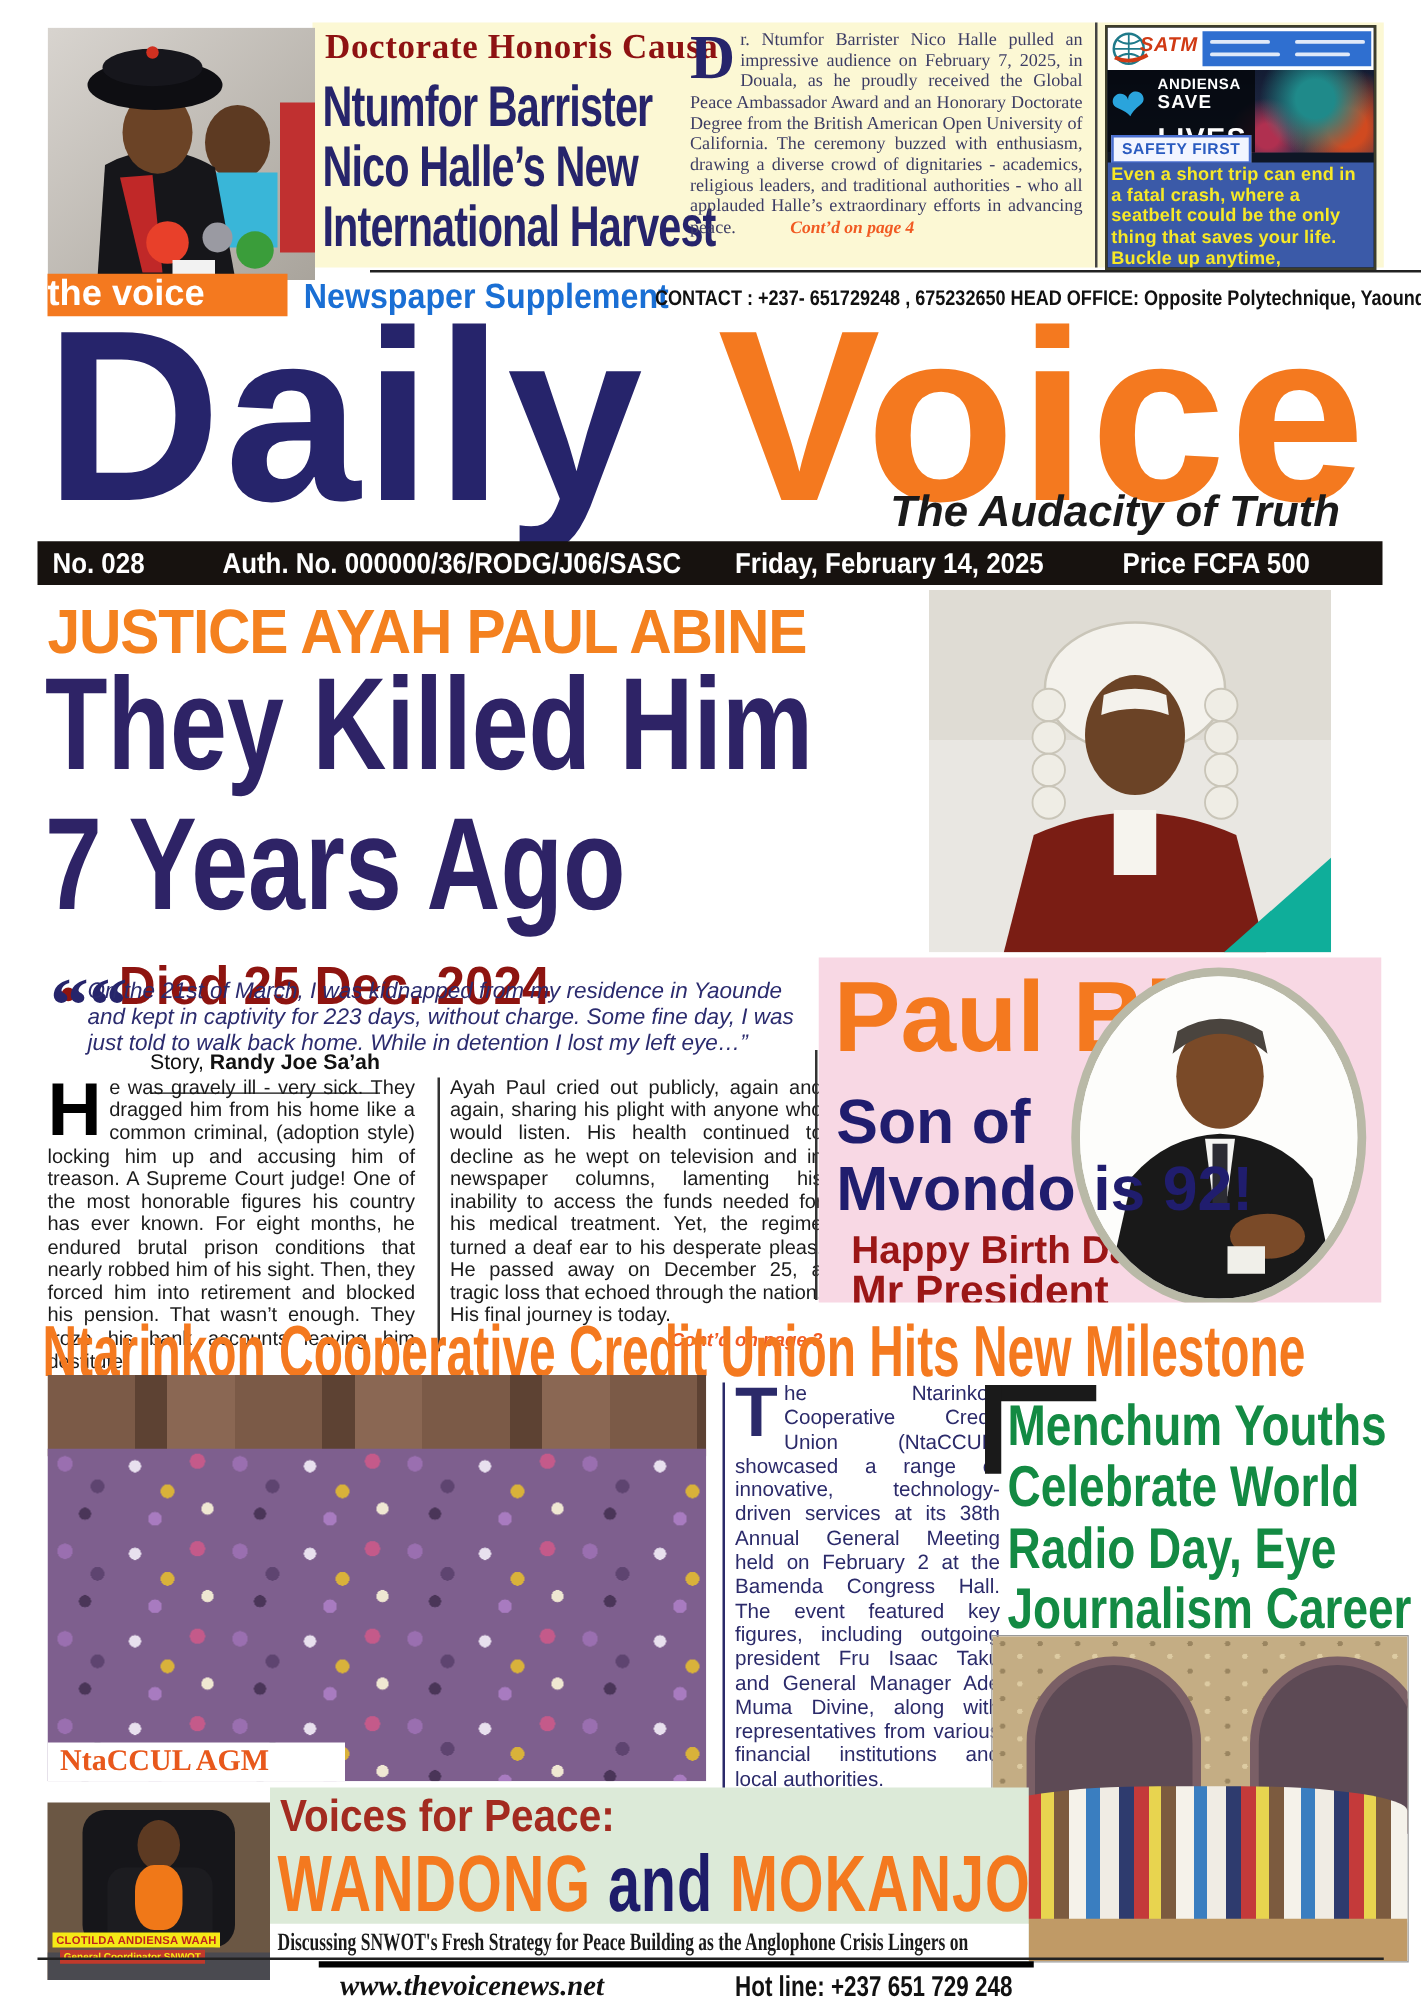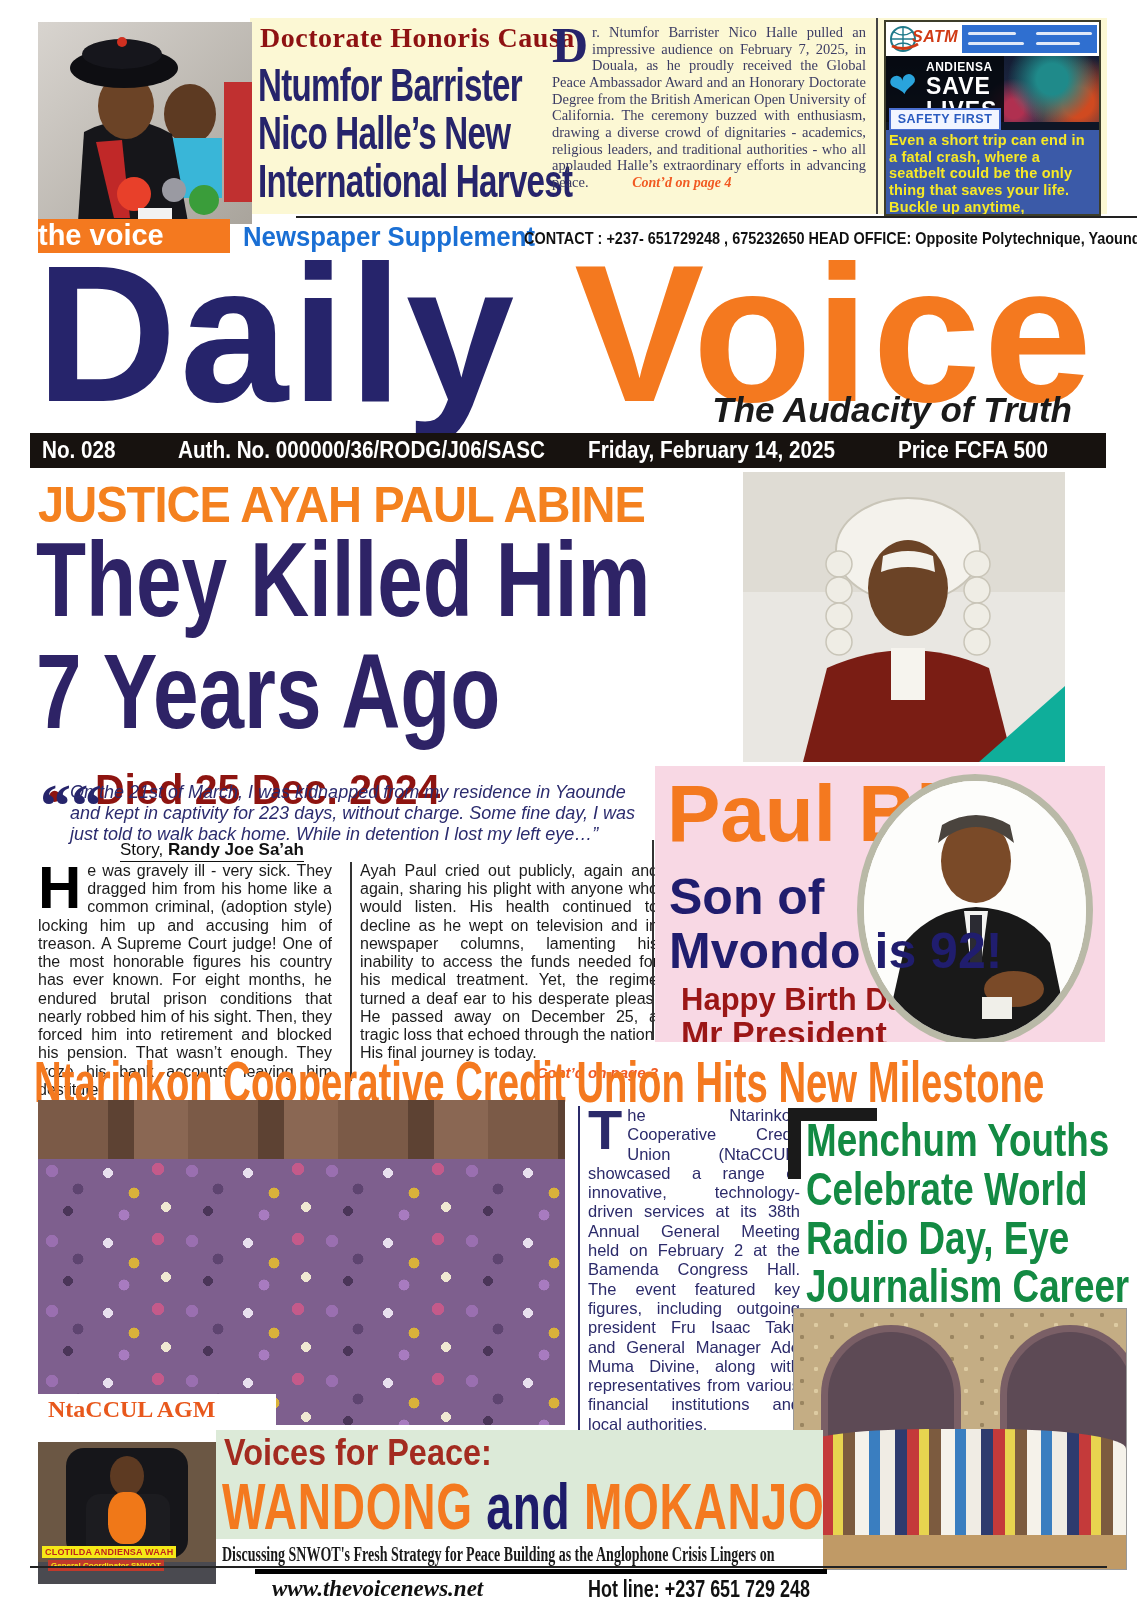--- a/index.html
+++ b/index.html
@@ -36,21 +36,21 @@
   .ad-photo{position:absolute;left:0;top:34px;width:100%;height:66px;
             background:radial-gradient(circle at 78% 35%,#1f8a8a 0 9%,transparent 26%),
                        radial-gradient(circle at 90% 70%,#d04a20 0 8%,transparent 24%),
                        radial-gradient(circle at 60% 80%,#b03050 0 7%,transparent 22%),
                        linear-gradient(#131c33,#27304d);}
   .slogan-panel{position:absolute;left:0;top:34px;width:118px;height:66px;
                 background:rgba(5,8,14,.88);color:#fff;}
   .heart-icon{position:absolute;left:3px;top:12px;font-size:34px;color:#2aa4dc;
               transform:rotate(-8deg);line-height:1;}
   .slogan1{position:absolute;left:40px;top:4px;font-size:12px;font-weight:bold;letter-spacing:.5px;}
-  .slogan2{position:absolute;left:40px;top:17px;font-size:23px;font-weight:bold;letter-spacing:1px;}
+  .slogan2{position:absolute;left:40px;top:17px;font-size:15px;font-weight:bold;letter-spacing:1px;}
   .slogan3{position:absolute;left:40px;top:41px;font-size:23px;font-weight:bold;letter-spacing:1px;}
   .safety-box{position:absolute;left:3px;top:86px;width:108px;height:19px;background:#f2f5ff;
               border:2px solid #4a6fd0;color:#2a5bc0;font-weight:bold;font-size:12.5px;
               letter-spacing:.5px;text-align:center;line-height:19px;}
   .ad-message{position:absolute;left:0;top:108px;width:100%;height:84px;background:#3b5aa8;
               color:#f7e926;font-weight:bold;font-size:14.5px;line-height:1.15;
               padding:2px 3px;box-sizing:border-box;letter-spacing:.2px;}
 
   
   .mast-line{left:296px;top:216px;width:841px;height:2px;background:#222;}
@@ -79,21 +79,21 @@
   .lead-h2{left:36px;top:632px;font-weight:bold;font-size:105px;color:#2e2366;
            transform:scaleX(.78);}
   .sub-bullet{left:48px;top:775px;font-size:38px;color:#8e1410;font-weight:bold;}
   .lead-subhead{left:95px;top:765px;font-weight:bold;font-size:43px;color:#8e1410;
                 transform:scaleX(.95);}
   .quote-mark{left:40px;top:774px;font-size:62px;color:#26246b;font-weight:bold;
               font-family:"Liberation Serif",serif;line-height:1;}
   .lead-quote{left:70px;top:782px;width:572px;font-style:italic;font-size:18px;
               line-height:1.17;color:#2b2b6e;}
   .lead-byline{left:120px;top:840px;font-size:17px;color:#111;
-               border-bottom:1px solid #111;padding-bottom:1px;}
+               border-bottom:1px solid #111;padding-bottom:14px;}
   .byline-name{font-weight:bold;}
   .lead-cols{left:38px;top:862px;width:612px;height:182px;font-size:16px;line-height:1.14;
              color:#1b1b1b;}
   .lead-col1{position:absolute;left:0;top:0;width:294px;text-align:justify;}
   .lead-col2{position:absolute;left:312px;top:0;width:298px;text-align:justify;
              border-left:2px solid #333;padding-left:8px;}
   .col-drop{float:left;font-size:60px;line-height:.8;font-weight:bold;color:#000;
             margin:2px 6px 0 0;}
   .col2-text{display:inline;}
   .col2-contd{display:block;text-align:right;font-size:15px;margin-top:1px;}

